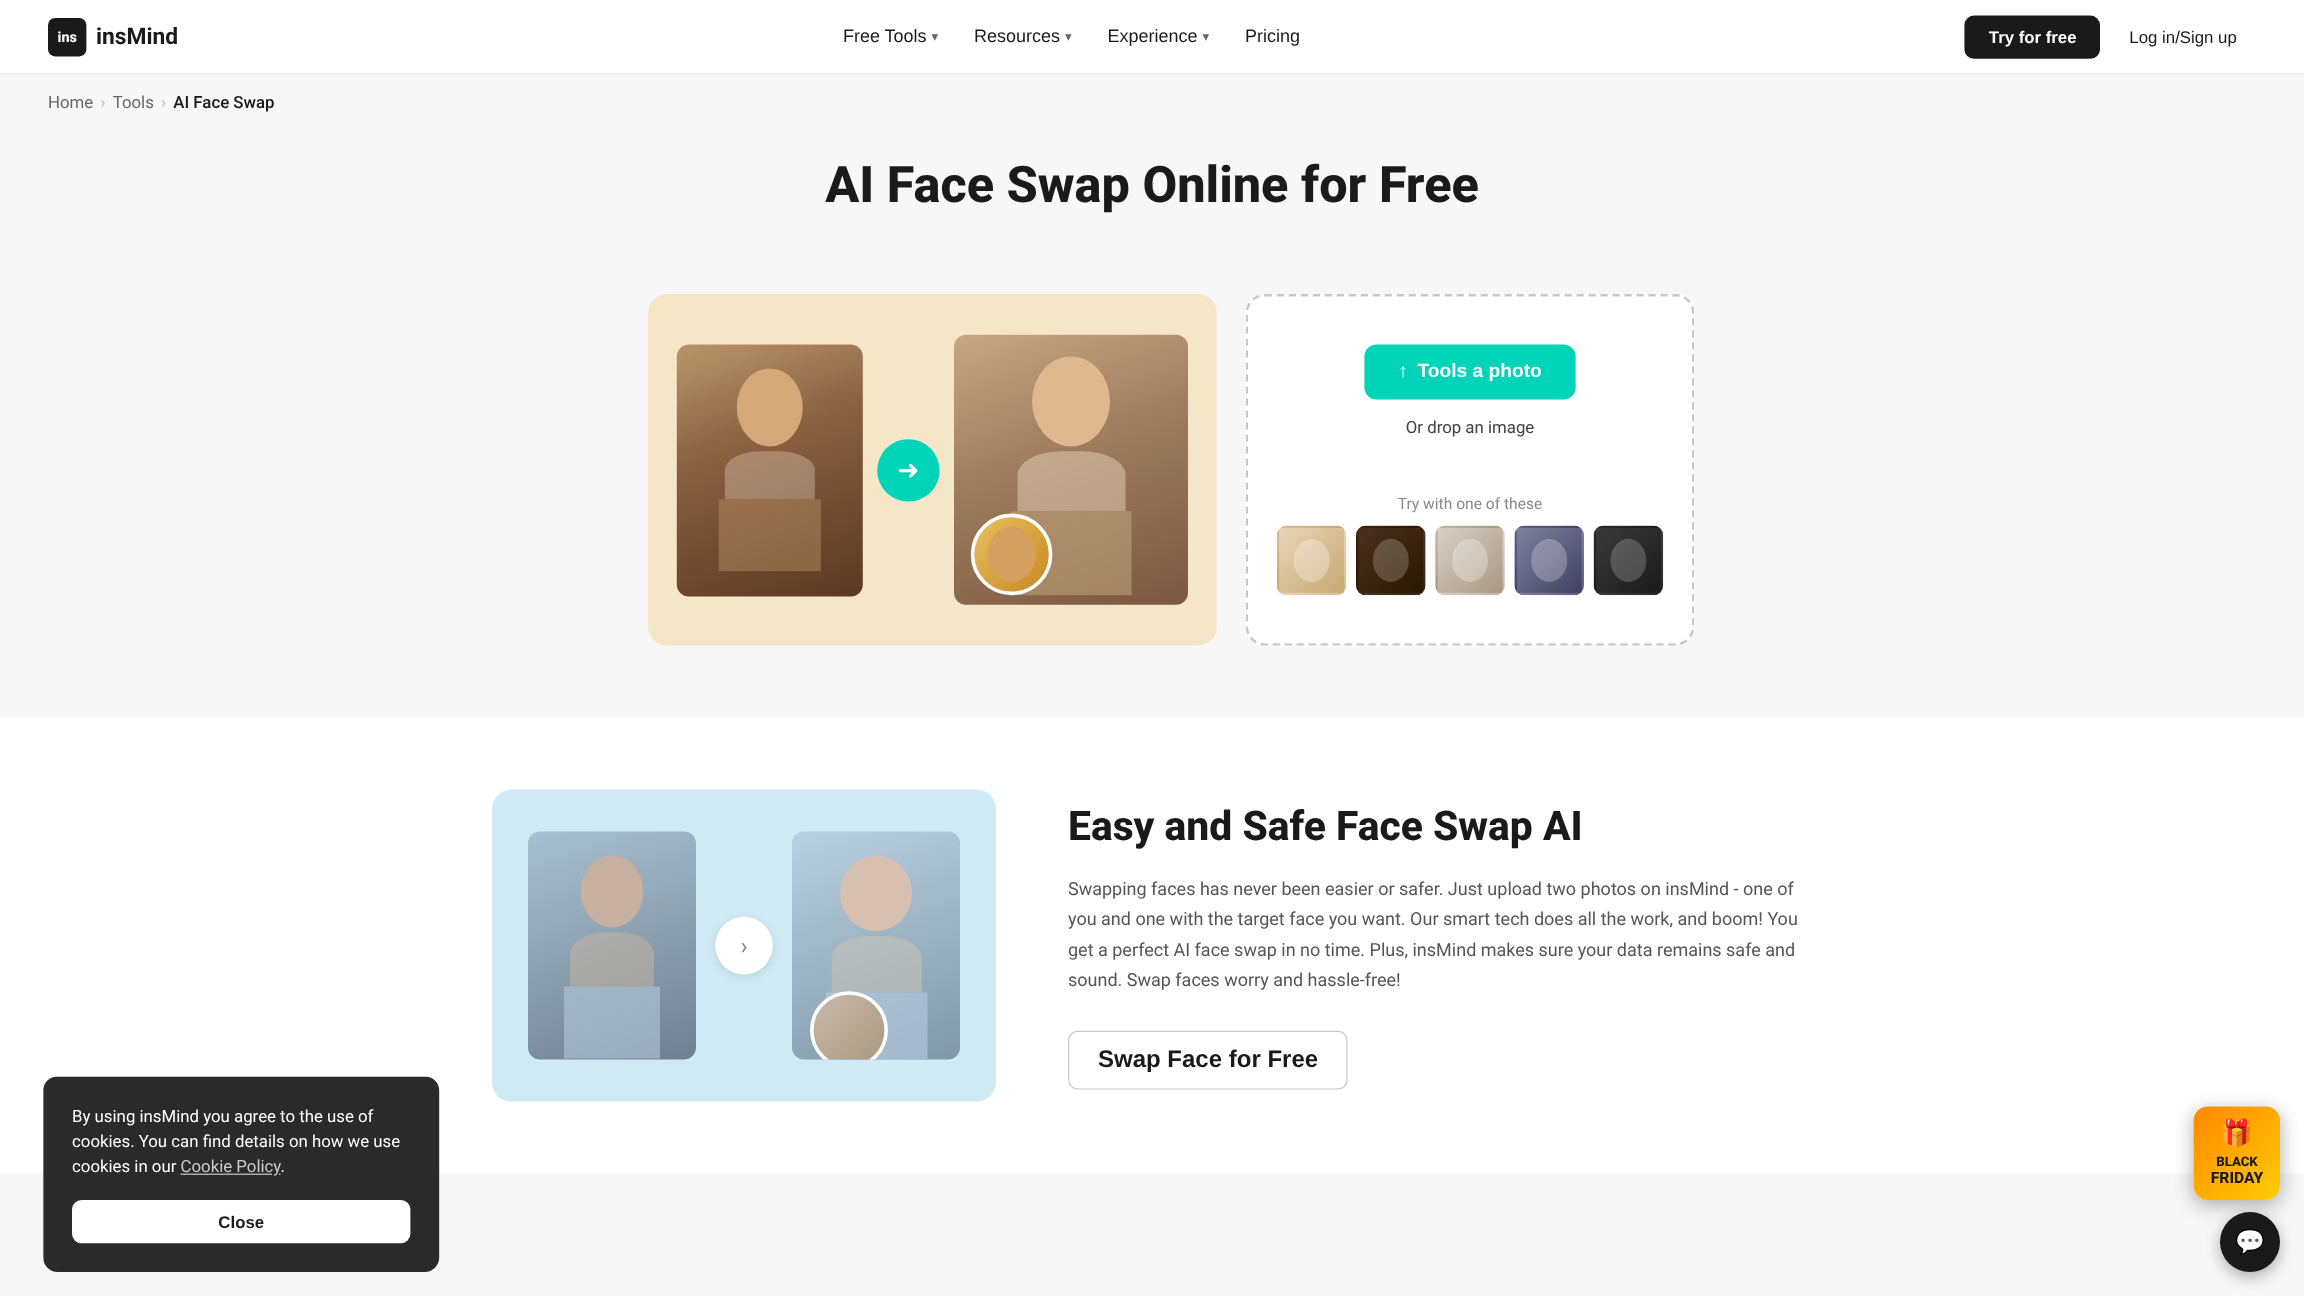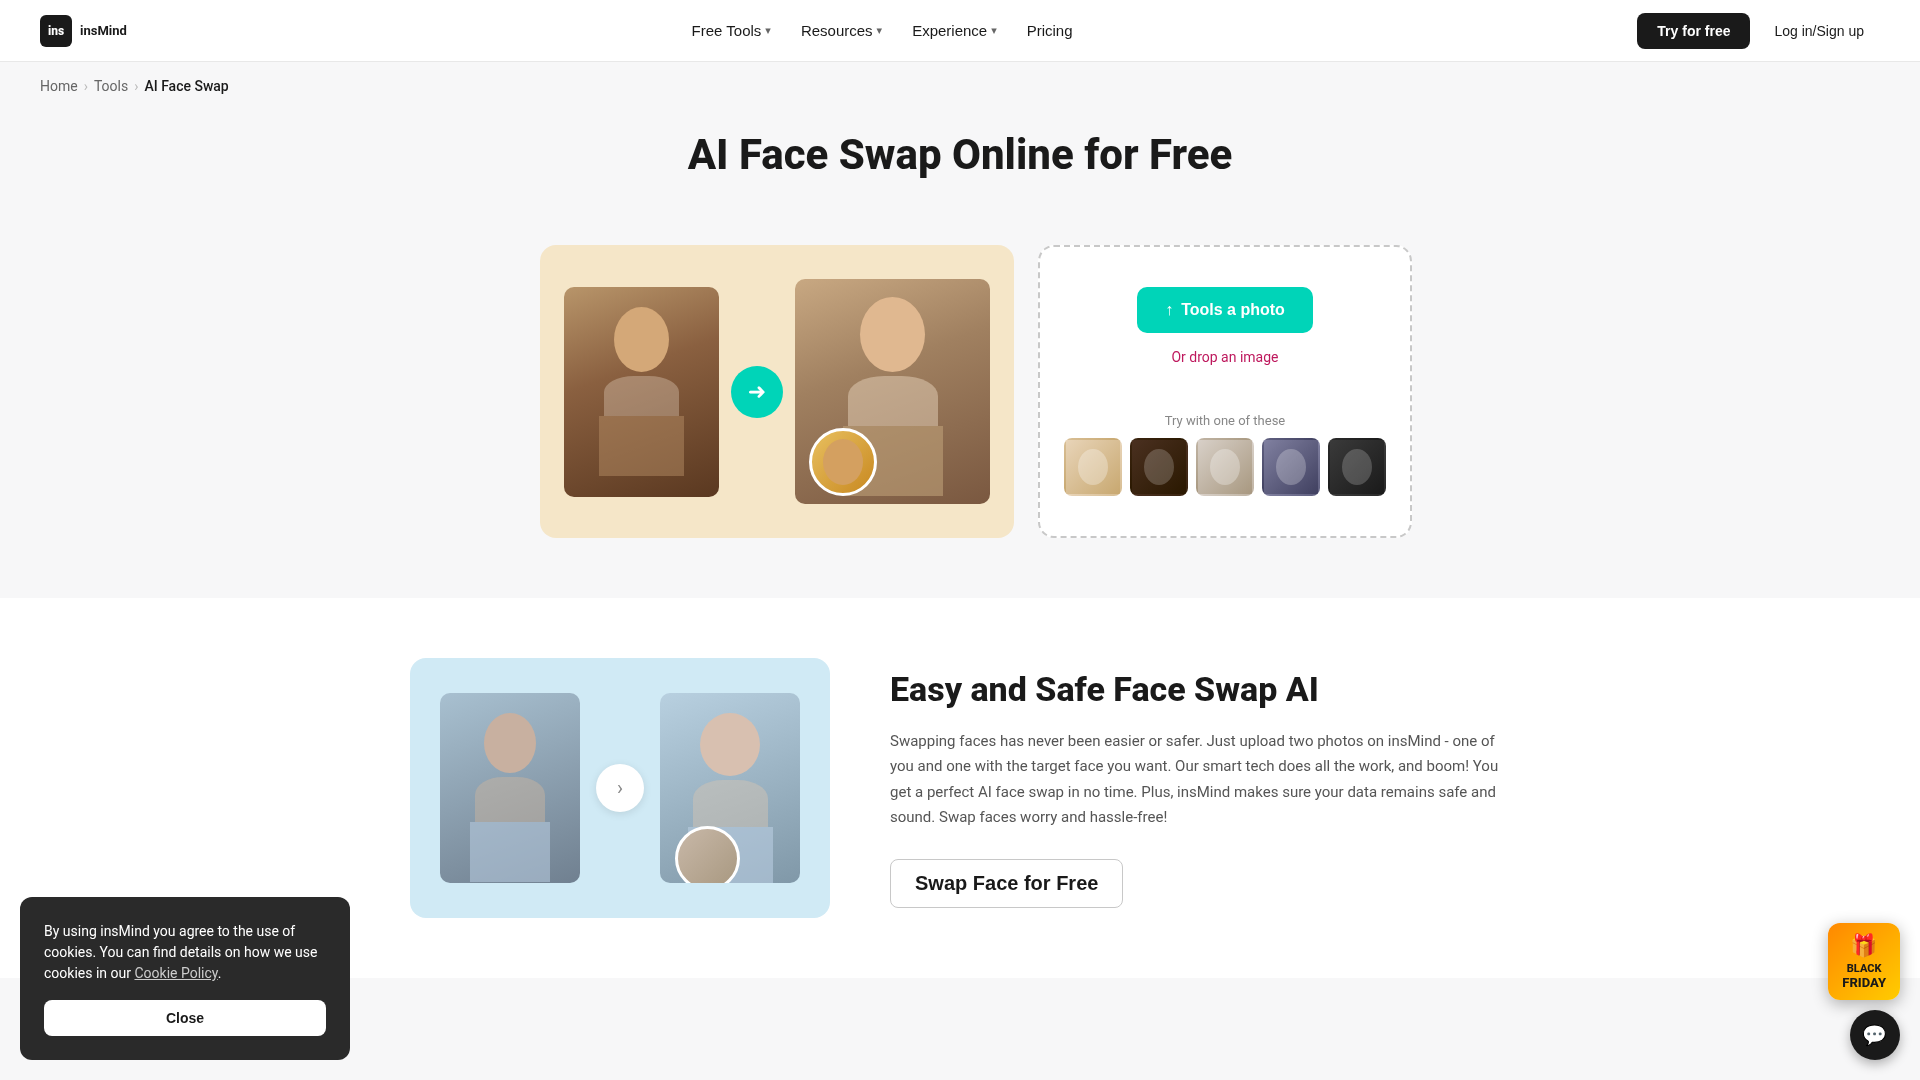--- a/index.html
+++ b/index.html
@@ -46,21 +46,21 @@
     .upload-panel {
       flex: 1; border: 2px dashed #c8c8c8; border-radius: 16px; background: #fff;
       display: flex; flex-direction: column; align-items: center; justify-content: center;
       padding: 40px 24px; gap: 16px; min-height: 280px;
     }
     .btn-upload {
       background: #00d4b8; color: #fff; border: none; border-radius: 10px;
       padding: 14px 28px; font-size: 16px; font-weight: 600; cursor: pointer;
       display: flex; align-items: center; gap: 8px;
     }
-    .drop-text { font-size: 14px; color: #be185d; }
+    .drop-text { font-size: 14px; color: #404040; }
     .sample-label { font-size: 13px; color: #888; margin-top: 8px; }
     .sample-thumbs { display: flex; gap: 8px; }
     .sample-thumb {
       width: 58px; height: 58px; border-radius: 8px; overflow: hidden; cursor: pointer;
       border: 2px solid transparent;
     }
     .thumb-bg-1 { background: linear-gradient(135deg, #e8d4b8 0%, #c8a870 100%); }
     .thumb-bg-2 { background: linear-gradient(135deg, #4a3020 0%, #2a1800 100%); }
     .thumb-bg-3 { background: linear-gradient(135deg, #d8d0c8 0%, #a89880 100%); }
     .thumb-bg-4 { background: linear-gradient(135deg, #8080a0 0%, #404060 100%); }
@@ -83,21 +83,21 @@
     .s2-img-after { background: linear-gradient(135deg, #c8d8e8 0%, #a0bcd0 100%); }
     .s2-arrow { width: 48px; height: 48px; background: #fff; border-radius: 50%; display: flex; align-items: center; justify-content: center; font-size: 20px; color: #888; flex-shrink: 0; box-shadow: 0 2px 8px rgba(0,0,0,0.1); }
     .s2-face-bubble { width: 65px; height: 65px; border-radius: 50%; background: linear-gradient(135deg, #c8b8a8 0%, #a89880 100%); border: 3px solid #fff; position: absolute; bottom: -8px; left: 15px; }
     .section2-text { flex: 1; }
     .section2-text h2 { font-size: 34px; font-weight: 800; margin-bottom: 20px; }
     .section2-text p { font-size: 15px; color: #555; line-height: 1.7; margin-bottom: 28px; }
     .btn-swap { background: #fff; color: #1a1a1a; border: 1.5px solid #c8c8c8; border-radius: 8px; padding: 12px 24px; font-size: 20px; font-weight: 600; cursor: pointer; }
 
     
     .cookie-banner {
-      position: fixed; bottom: 20px; left: 20px; background: #2a2a2a; color: #fff;
+      position: fixed; bottom: 20px; left: 36px; background: #2a2a2a; color: #fff;
       border-radius: 12px; padding: 24px; max-width: 330px; z-index: 1000;
       font-size: 14px; line-height: 1.5;
     }
     .cookie-banner a { color: #aaa; }
     .btn-close-cookie {
       margin-top: 16px; background: #fff; color: #1a1a1a; border: none;
       border-radius: 8px; padding: 10px 20px; font-size: 14px; font-weight: 600;
       cursor: pointer; width: 100%;
     }
 
@@ -120,21 +120,21 @@
       color: #fff; font-size: 20px; cursor: pointer;
       box-shadow: 0 4px 12px rgba(0,0,0,0.3);
     }
   </style>
 </head>
 <body>
 
 <nav>
   <a href="#" style="display:flex;align-items:center;gap:8px;text-decoration:none;color:#1a1a1a;">
     <div style="width:32px;height:32px;background:#1a1a1a;border-radius:6px;display:flex;align-items:center;justify-content:center;color:#fff;font-size:12px;font-weight:800;">ins</div>
-    <span style="font-weight:700;font-size:13px;">insMind</span>
+    <span style="font-weight:700;font-size:19px;">insMind</span>
   </a>
   <div style="display:flex;align-items:center;gap:2px;">
     <button class="nav-link">
       <span>Free Tools</span>
       <span class="chevron">▾</span>
     </button>
     <button class="nav-link">
       <span>Resources</span>
       <span class="chevron">▾</span>
     </button>

